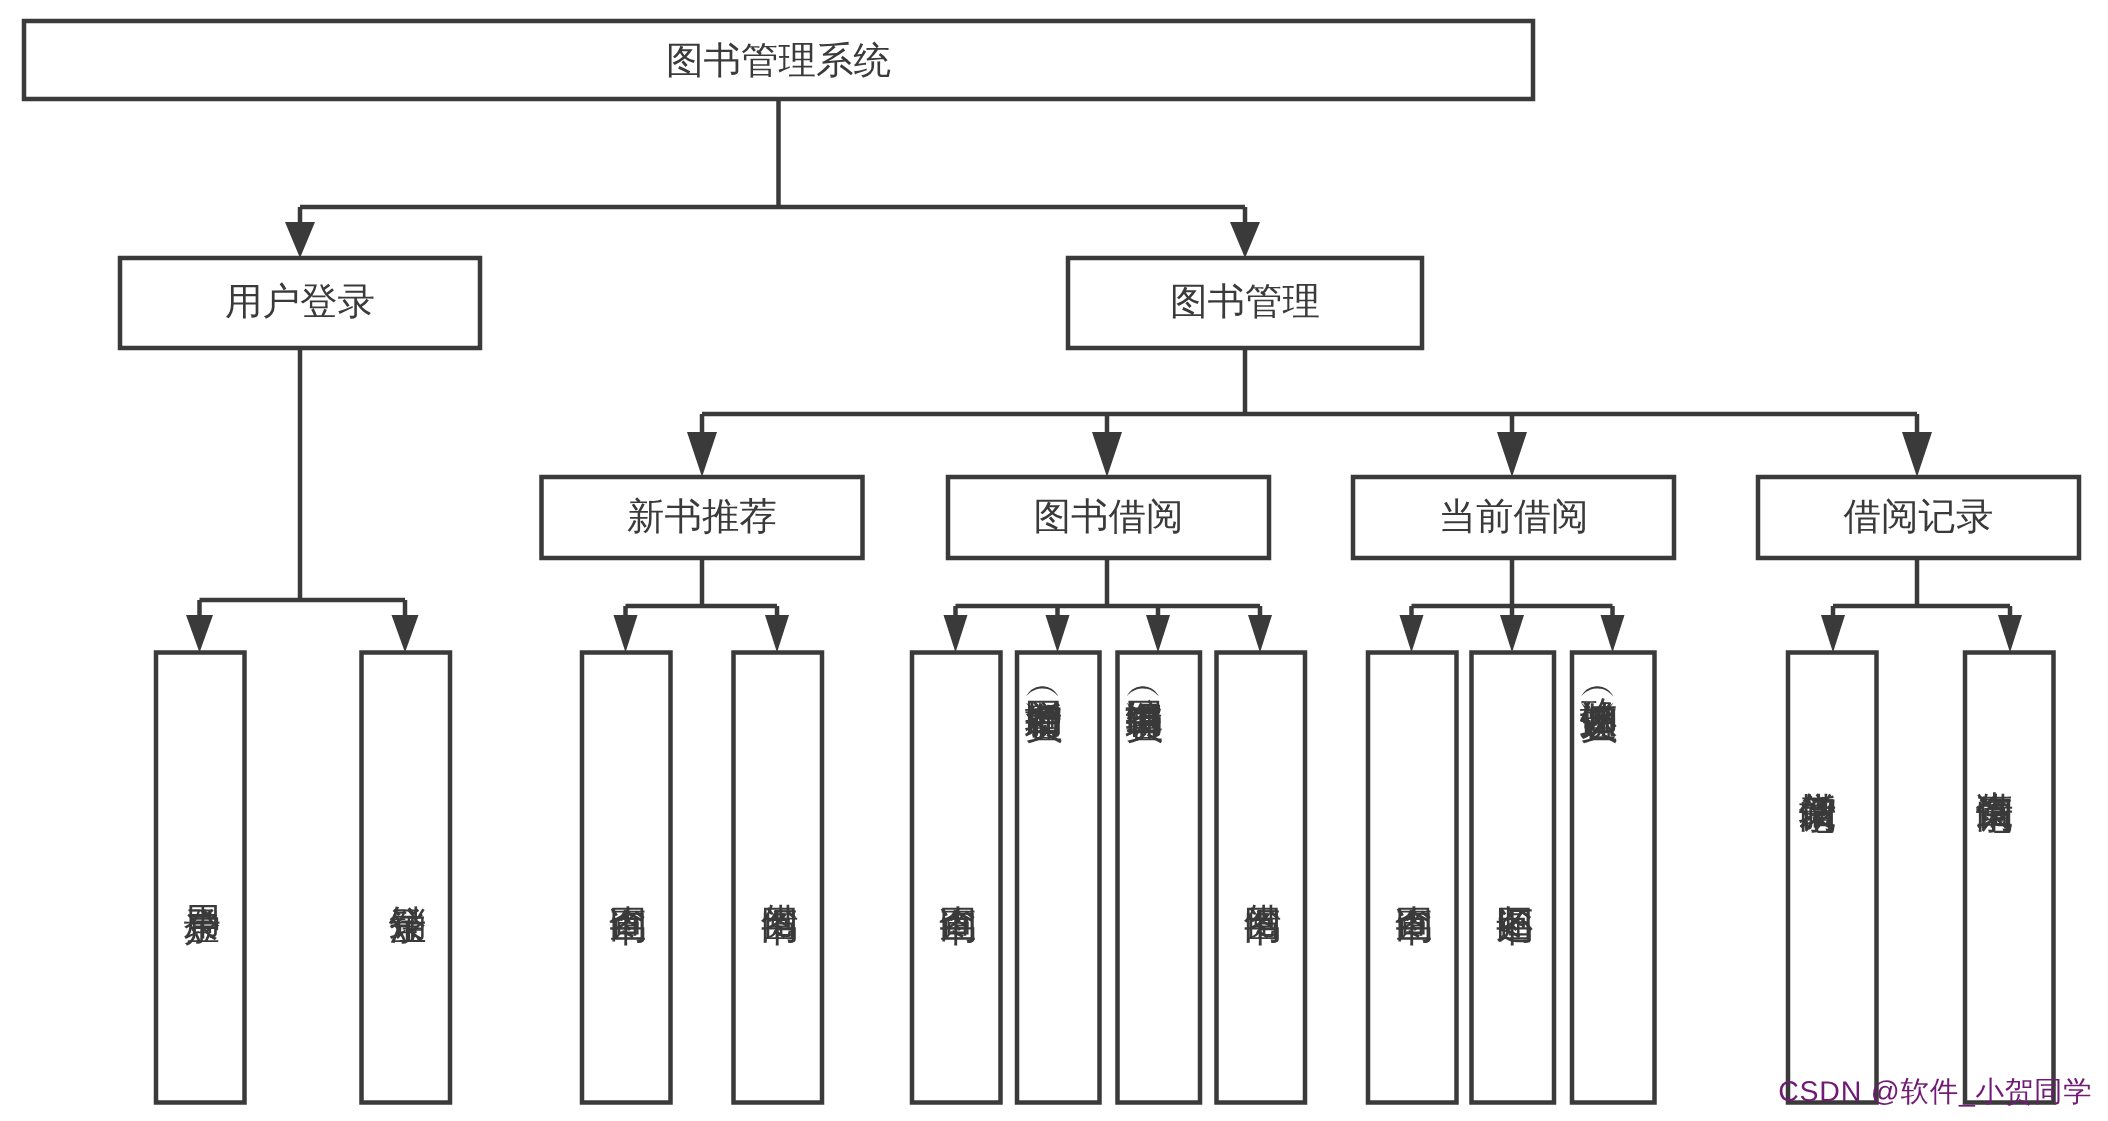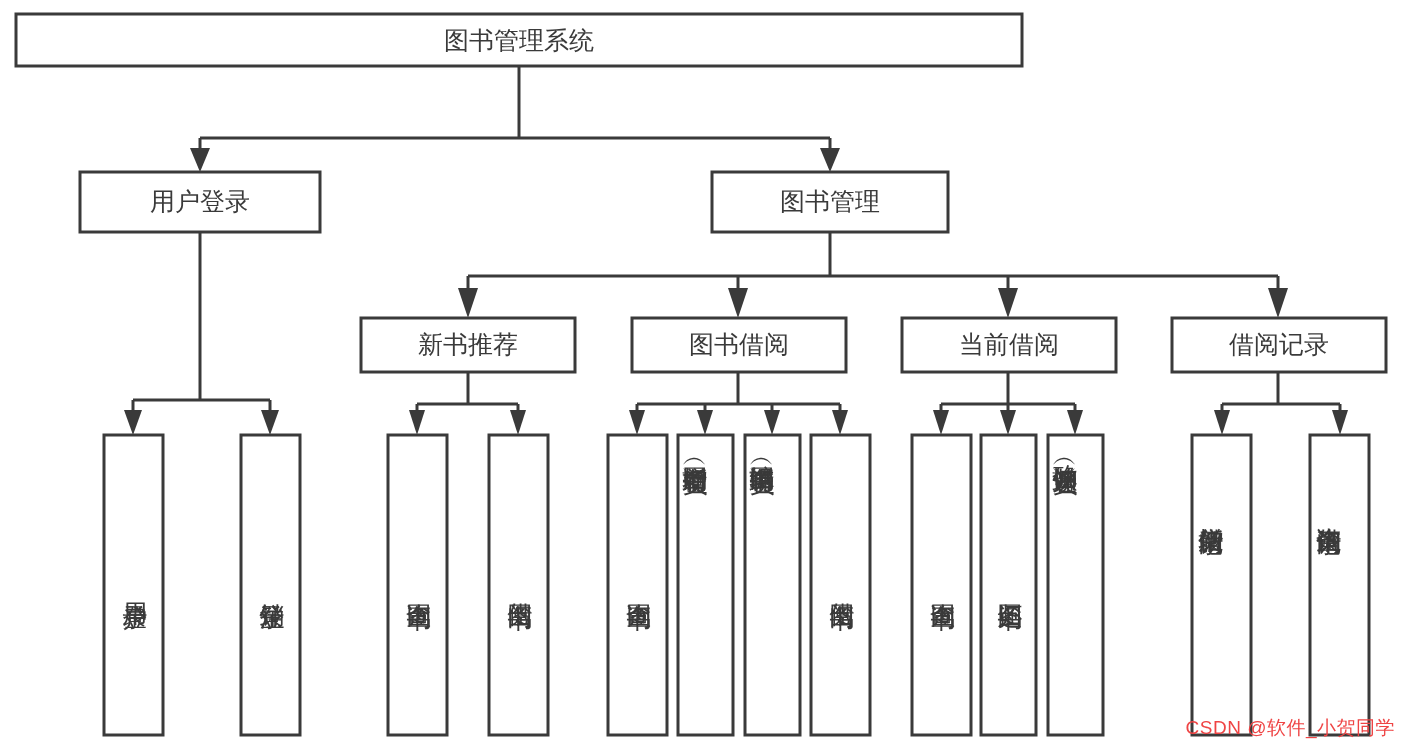--- a/index.html
+++ b/index.html
@@ -54,21 +54,21 @@
   .node-label.vertical {
     font-size: 25px;
     letter-spacing: 1px;
   }
   .watermark {
     position: absolute;
     right: 10px;
     bottom: 6px;
     font-family: "Liberation Sans", "DejaVu Sans", sans-serif;
     font-size: 19px;
-    color: #ef4444;
+    color: #701a75;
     white-space: nowrap;
     user-select: none;
     letter-spacing: 0.5px;
   }
 </style>
 </head>
 <body>
 
 <div id="diagram-root">
   <svg id="flowchart" viewBox="0 0 1405 747" xmlns="http://www.w3.org/2000/svg">

